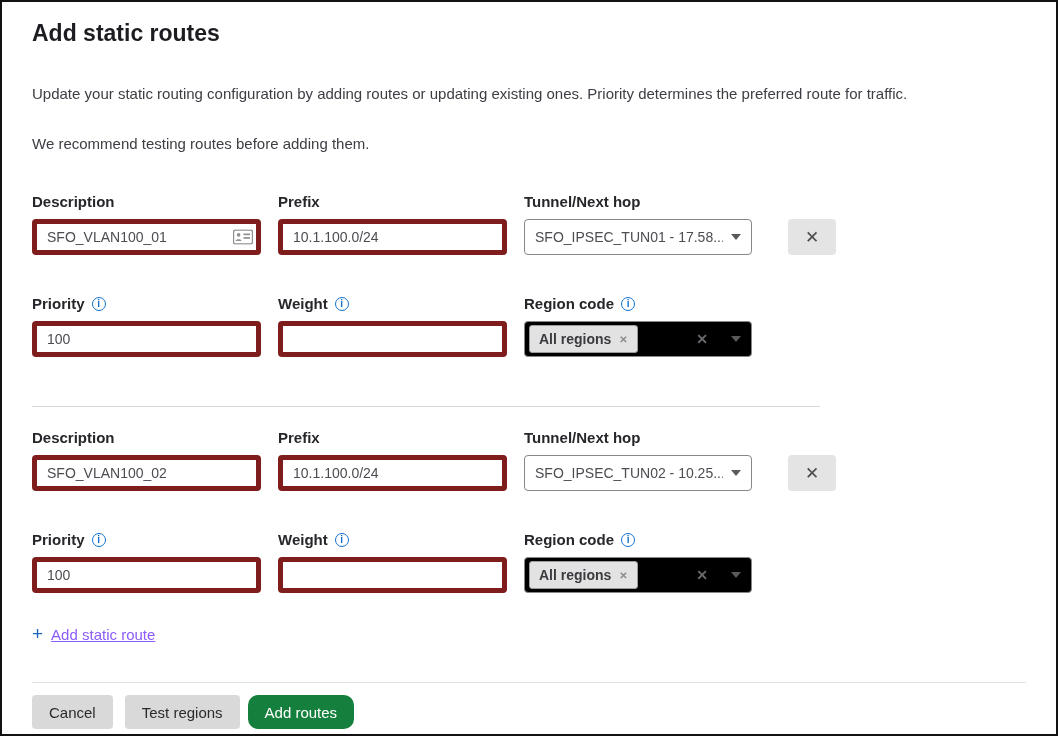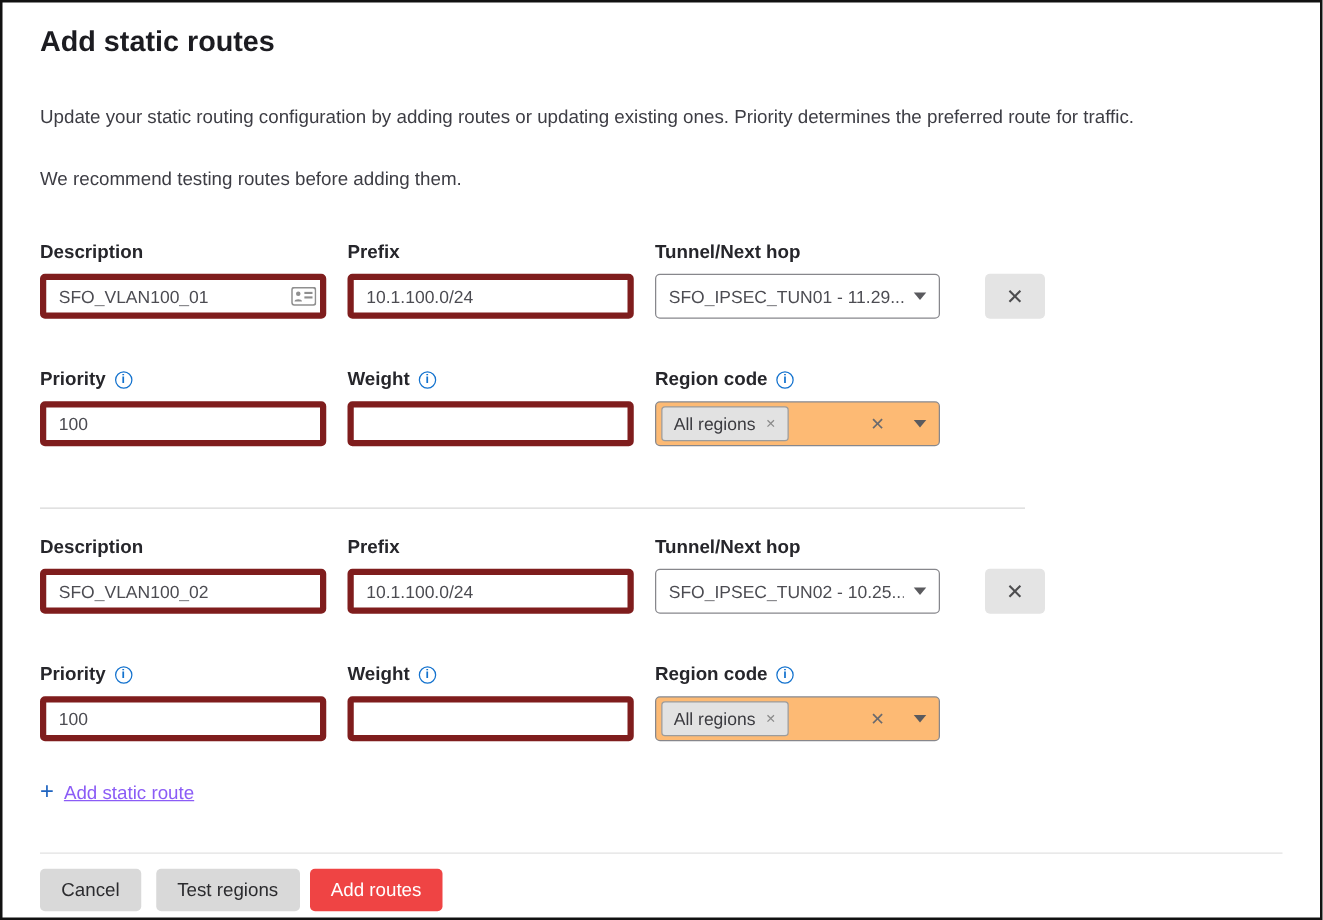--- a/index.html
+++ b/index.html
@@ -72,22 +72,22 @@
     width: 0; height: 0; flex: 0 0 auto;
     border-left: 5px solid transparent;
     border-right: 5px solid transparent;
     border-top: 6px solid #5a5a5e;
     margin-left: 8px;
   }
 
   .multiselect {
     width: 100%; height: 36px;
     border: 1px solid #87878c; border-radius: 4px;
-    padding: 0 10px 0 4px; background: #fdba74;
-    display: flex; align-items: center; cursor: pointer;
+    padding: 0 10px 0 4px; background: #000000;
+    display: flex; align-items: center; cursor: pointer; font-weight: bold;
   }
   .chip {
     height: 28px; display: inline-flex; align-items: center;
     background: #e2e2e2; border: 1px solid #9c9c9c; border-radius: 3px;
     padding: 0 9px; font-size: 14px; color: #3a3a3f; gap: 8px;
   }
   .chip-x { font-size: 10px; color: #8a8a8a; cursor: pointer; }
   .ms-spacer { flex: 1; }
   .ms-clear { font-size: 14px; color: #6a6a6e; margin-right: 15px; cursor: pointer; }
 
@@ -118,21 +118,21 @@
     padding: 12px 0 0 0;
     width: 994px;
     display: flex; align-items: center;
   }
   .btn {
     height: 34px; border: none; border-radius: 4px;
     padding: 0 17px; font-size: 15px; cursor: pointer;
     font-family: "Liberation Sans", sans-serif;
   }
   .btn-gray { background: #d9d9d9; color: #2b2b2e; }
-  .btn-primary { background: #ef4444; color: #ffffff; }
+  .btn-primary { background: #15803d; color: #ffffff; border-radius: 10px; }
   .btn + .btn { margin-left: 12px; }
   .btn.btn-primary { margin-left: 8px; }
 </style>
 </head>
 <body>
 
 <div class="content">
 
   <h1 class="page-title">Add static routes</h1>
 
@@ -164,21 +164,21 @@
           <span>Prefix</span>
         </div>
         <input class="text-input" type="text" value="10.1.100.0/24" style="">
       </div>
 
       <div class="field third">
         <div class="field-label">
           <span>Tunnel/Next hop</span>
         </div>
         <div class="select">
-          <span class="select-value">SFO_IPSEC_TUN01 - 11.29...</span>
+          <span class="select-value">SFO_IPSEC_TUN01 - 17.58...</span>
           <span class="caret"></span>
         </div>
       </div>
 
       <button class="remove-btn">
         <span>✕</span>
       </button>
     </div>
 
     <div class="row">

